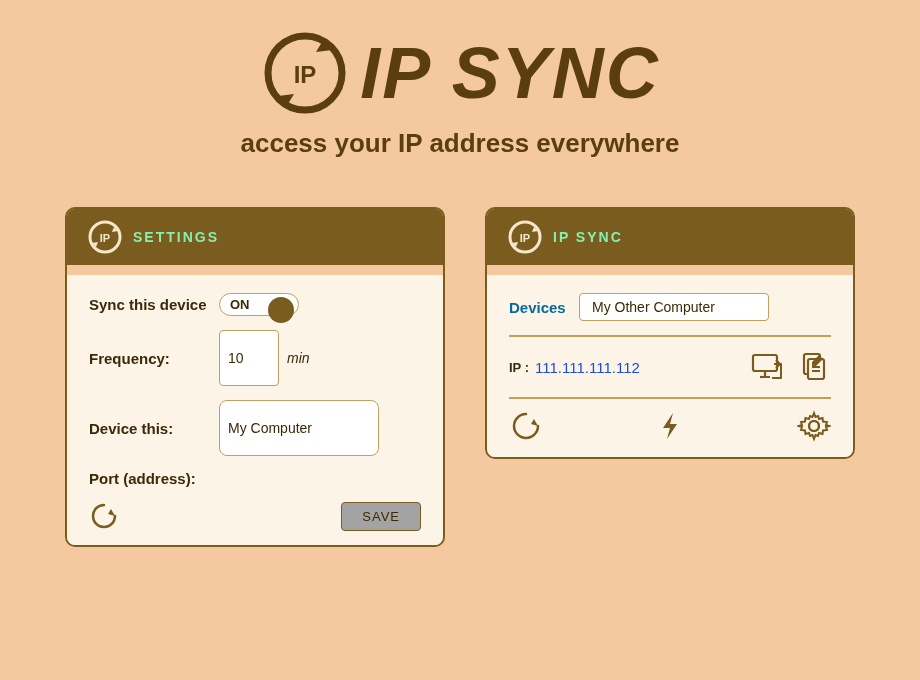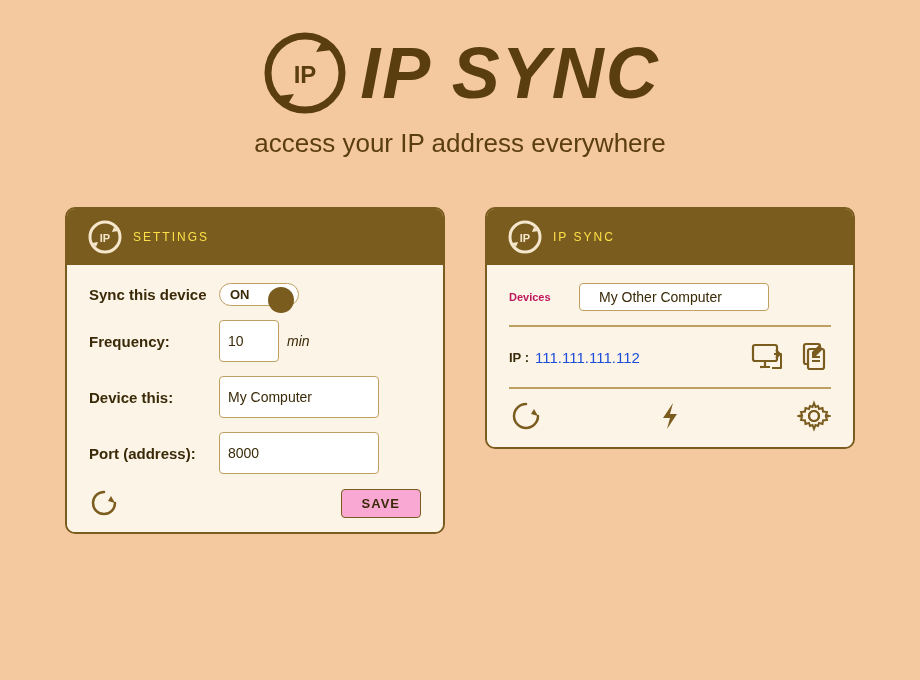--- a/index.html
+++ b/index.html
@@ -38,21 +38,21 @@
       font-size: 72px;
       font-weight: 900;
       color: #5a3e10;
       letter-spacing: 2px;
       font-style: italic;
     }
 
     .tagline {
       font-size: 26px;
       color: #5a3e10;
-      font-weight: normal;
+      font-weight: bold;
       margin-top: 10px;
     }
 
     
     .panels-row {
       display: flex;
       gap: 40px;
       margin-top: 48px;
       align-items: flex-start;
     }
@@ -67,29 +67,30 @@
     .panel-header {
       background-color: #7a5c1e;
       color: #f5e6cc;
       display: flex;
       align-items: center;
       gap: 10px;
       padding: 10px 20px;
     }
 
     .panel-header-title {
-      font-size: 12px;
-      font-weight: normal;
+      font-size: 14px;
+      font-weight: bold;
       letter-spacing: 2px;
-      color: #fde047;
+      color: #86efac;
     }
 
     .panel-body {
       background-color: #fdf4e8;
       padding: 18px 22px 14px 22px;
+      margin-top: 10px;
     }
 
     
     .settings-panel {
       width: 380px;
     }
 
     .settings-row {
       display: flex;
       align-items: center;
@@ -99,39 +100,40 @@
     .settings-label {
       width: 130px;
       font-size: 15px;
       color: #3a2a08;
       font-weight: bold;
     }
 
     .settings-input {
       border: 1px solid #c0a060;
       border-radius: 4px;
-      padding: 12px 8px;
+      padding: 19px 8px;
       font-size: 14px;
       color: #3a2a08;
       background: #fff;
     }
 
     .frequency-input {
       width: 60px;
     }
 
     .min-label {
       margin-left: 8px;
       font-size: 14px;
       color: #3a2a08;
       font-style: italic;
     }
 
     .name-input {
       width: 160px;
+      border-radius: 8px;
     }
 
     .port-input {
       width: 160px;
     }
 
     
     .toggle-container {
       display: flex;
       align-items: flex-start;
@@ -162,52 +164,52 @@
     
     .settings-footer {
       display: flex;
       justify-content: space-between;
       align-items: center;
       margin-top: 12px;
     }
 
     .footer-btn {
       border: 1px solid #7a5c1e;
-      background: #f9a8d4;
+      background: #a3a3a3;
       color: #3a2a08;
       font-size: 13px;
-      font-weight: bold;
+      font-weight: normal;
       padding: 6px 20px;
       border-radius: 4px;
       cursor: pointer;
       letter-spacing: 1px;
     }
 
     
     .ipsync-panel {
       width: 370px;
     }
 
     .devices-row {
       display: flex;
       align-items: center;
       margin-bottom: 14px;
     }
 
     .devices-label {
-      font-size: 11px;
-      font-weight: bold;
-      color: #be185d;
+      font-size: 15px;
+      font-weight: bold;
+      color: #0369a1;
       width: 70px;
     }
 
     .devices-input {
       border: 1px solid #c0a060;
       border-radius: 4px;
-      padding: 5px 19px;
+      padding: 5px 12px;
       font-size: 14px;
       color: #3a2a08;
       background: #fff;
       width: 190px;
     }
 
     .ip-row {
       display: flex;
       align-items: center;
       border-top: 2px solid #c0a060;
@@ -305,21 +307,20 @@
         <span class="min-label">min</span>
       </div>
 
       <div class="settings-row">
         <span class="settings-label">Device this:</span>
         <input class="settings-input name-input" type="text" value="My Computer" style="">
       </div>
 
       <div class="settings-row">
         <span class="settings-label">Port (address):</span>
-        <input class="settings-input port-input" type="text" value="8000" style="">
       </div>
 
       <div class="settings-footer">
 
         <svg width="30" height="30" viewBox="0 0 30 30" xmlns="http://www.w3.org/2000/svg" style="cursor:pointer">
           <path d="M15 4 C8.9 4 4 8.9 4 15 C4 21.1 8.9 26 15 26 C21.1 26 26 21.1 26 15" fill="none" stroke="#7a5c1e" stroke-width="2.5" stroke-linecap="round"></path>
           <path d="M22 8 L26 15 L19 13 Z" fill="#7a5c1e"></path>
         </svg>
         <div style="display:flex; gap:8px;">
           <button class="footer-btn">SAVE</button>

